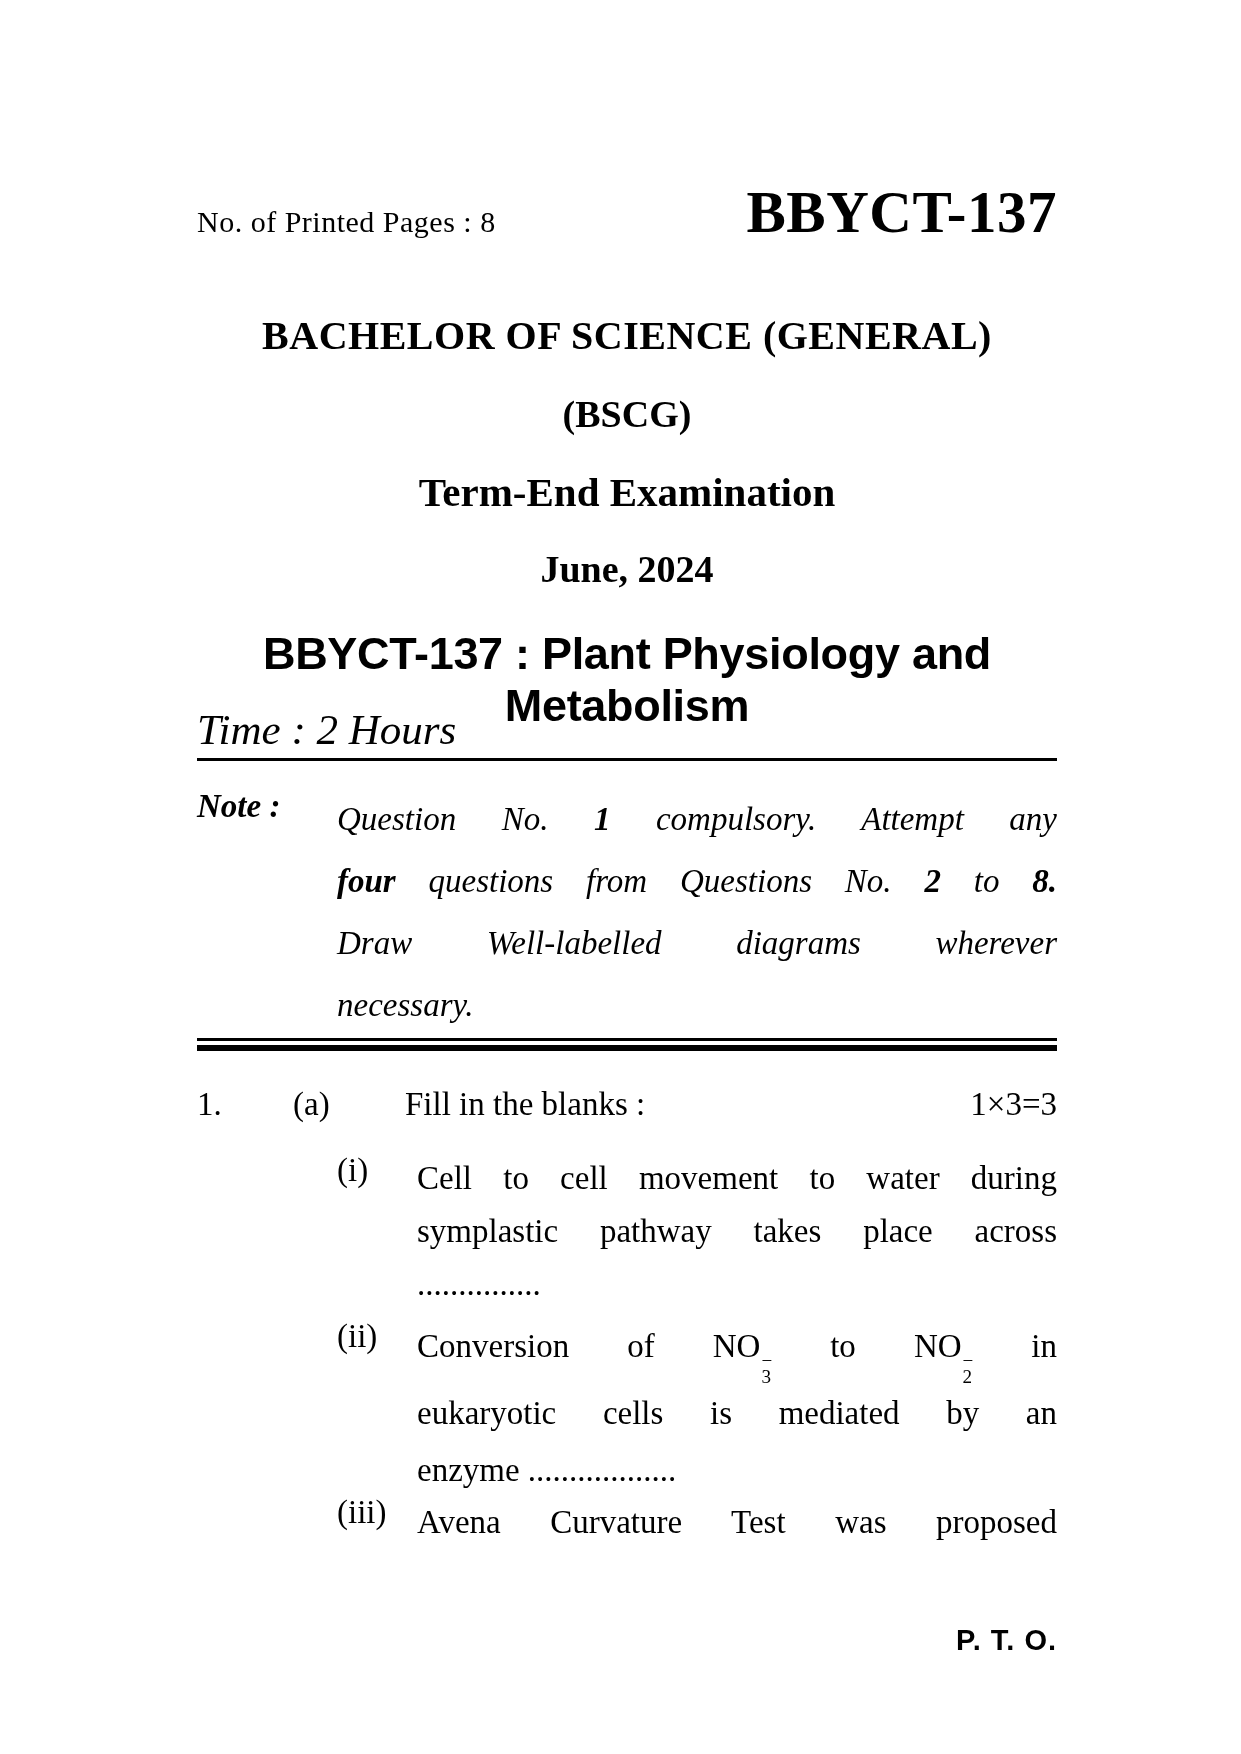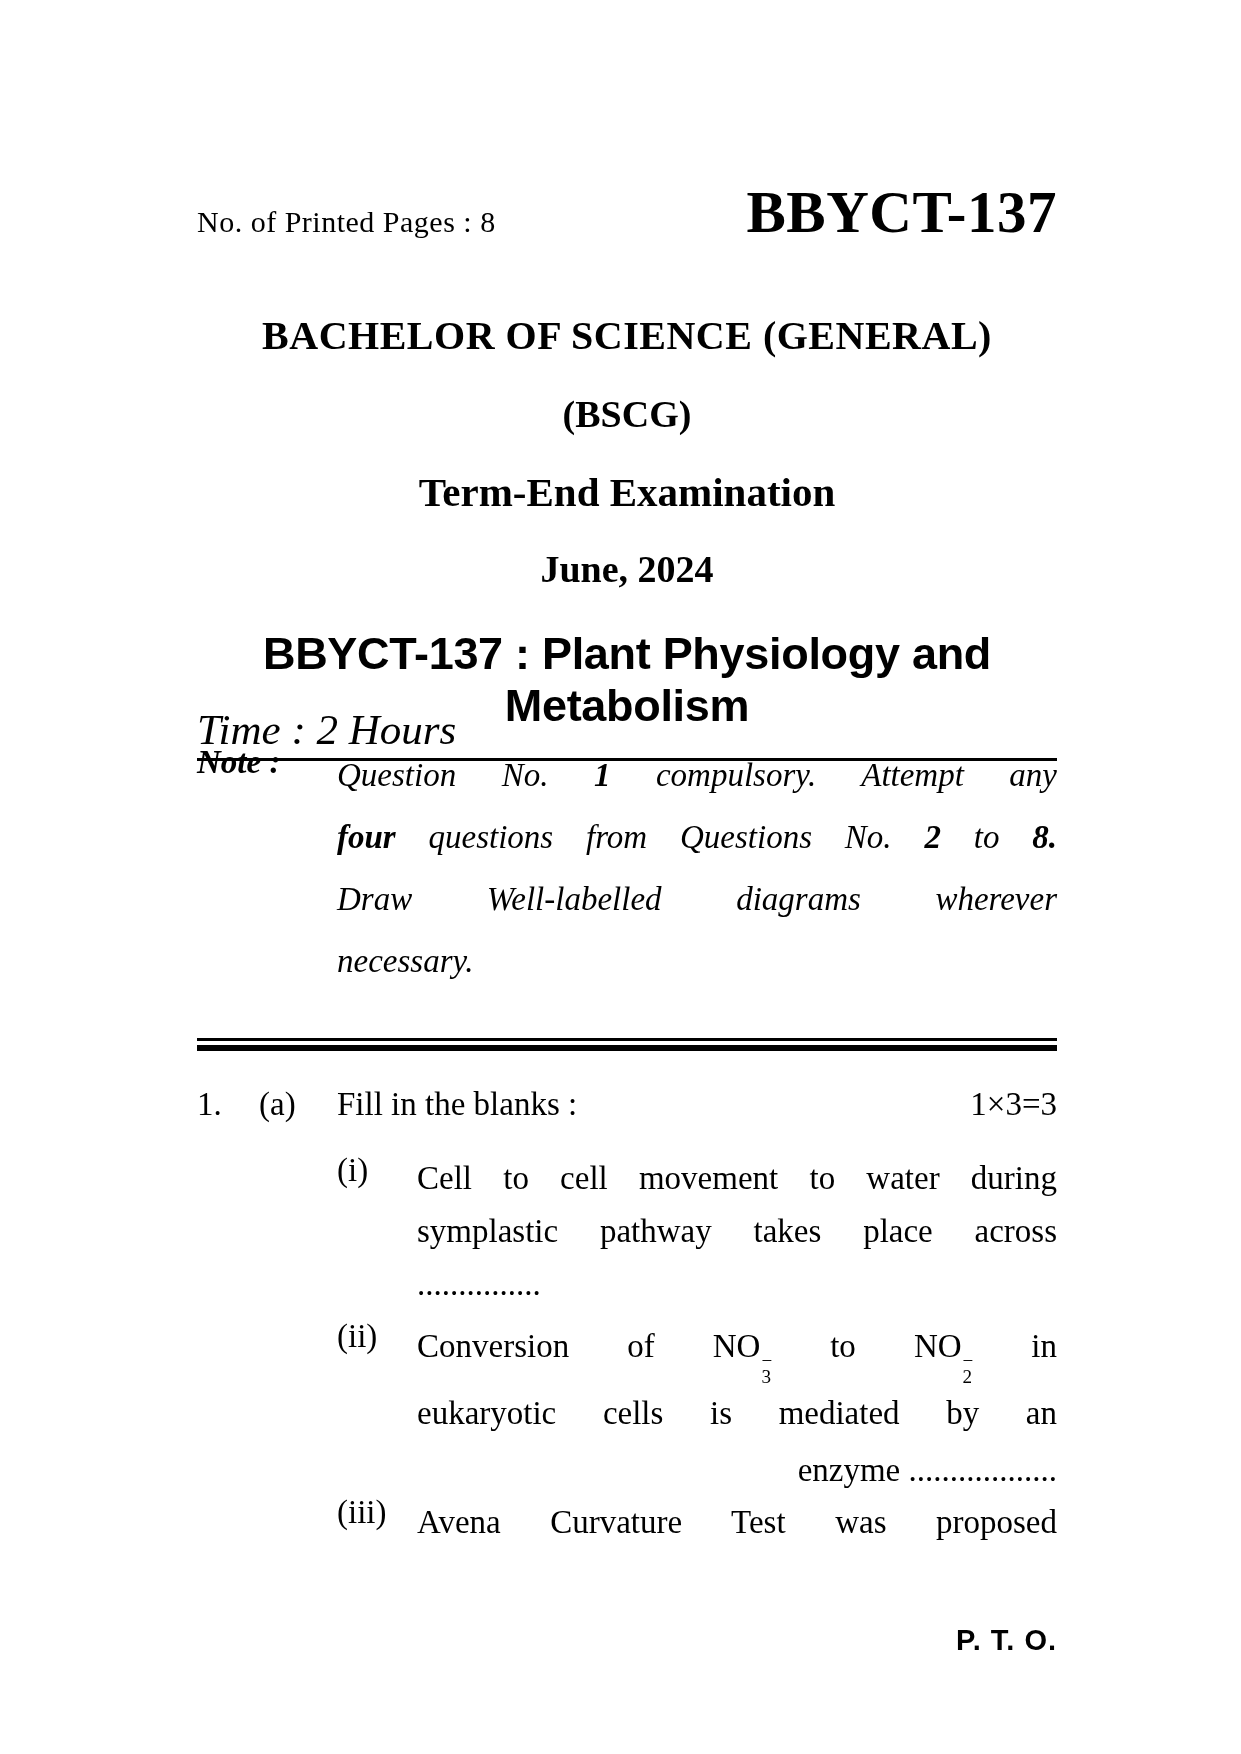--- a/index.html
+++ b/index.html
@@ -10,21 +10,21 @@
   .page {
     position: relative;
     width: 1241px;
     height: 1754px;
     background: #ffffff;
     color: #000000;
     font-family: "Liberation Serif", "DejaVu Serif", serif;
     overflow: hidden;
   }
   .abs { position: absolute; }
-  .content-l { left: 197px; }
+  .content-l { left: 197px; gap: 34px; }
   .content-w { width: 860px; }
 
   
   .header-row {
     top: 178px;
     display: flex;
     justify-content: space-between;
     align-items: baseline;
   }
   .printed-pages { font-size: 30px; letter-spacing: 0.5px; }
@@ -52,21 +52,21 @@
     font-size: 43px;
   }
 
   .rule-single {
     top: 758px;
     border-top: 3px solid #000;
     height: 0;
   }
 
   
-  .note-block { top: 744px; font-style: italic; font-size: 33px; }
+  .note-block { top: 788px; font-style: italic; font-size: 33px; }
   .note-label {
     position: absolute;
     left: 0; top: 0;
     font-weight: bold;
   }
   .note-lines { margin-left: 140px; width: 720px; }
   .note-line { line-height: 62px; white-space: nowrap; }
   .note-line.just { white-space: normal; }
   .nb { font-weight: bold; }
 
@@ -98,21 +98,21 @@
     position: absolute;
     left: 337px;
     width: 720px;
     font-size: 33px;
   }
   .item-label { position: absolute; left: 0; top: 0; }
   .item-lines { margin-left: 80px; width: 640px; }
   .item-i   { top: 1152px; }
   .item-i   .item-line { line-height: 53px; }
   .item-ii  { top: 1318px; }
-  .item-ii  .item-line { line-height: 57px; text-align: right; }
+  .item-ii  .item-line { line-height: 57px; }
   .item-iii { top: 1494px; }
   .item-iii .item-line { line-height: 56px; }
 
   
   .chem { white-space: nowrap; }
   .ss {
     display: inline-flex;
     flex-direction: column;
     align-items: flex-start;
     font-size: 0.58em;

